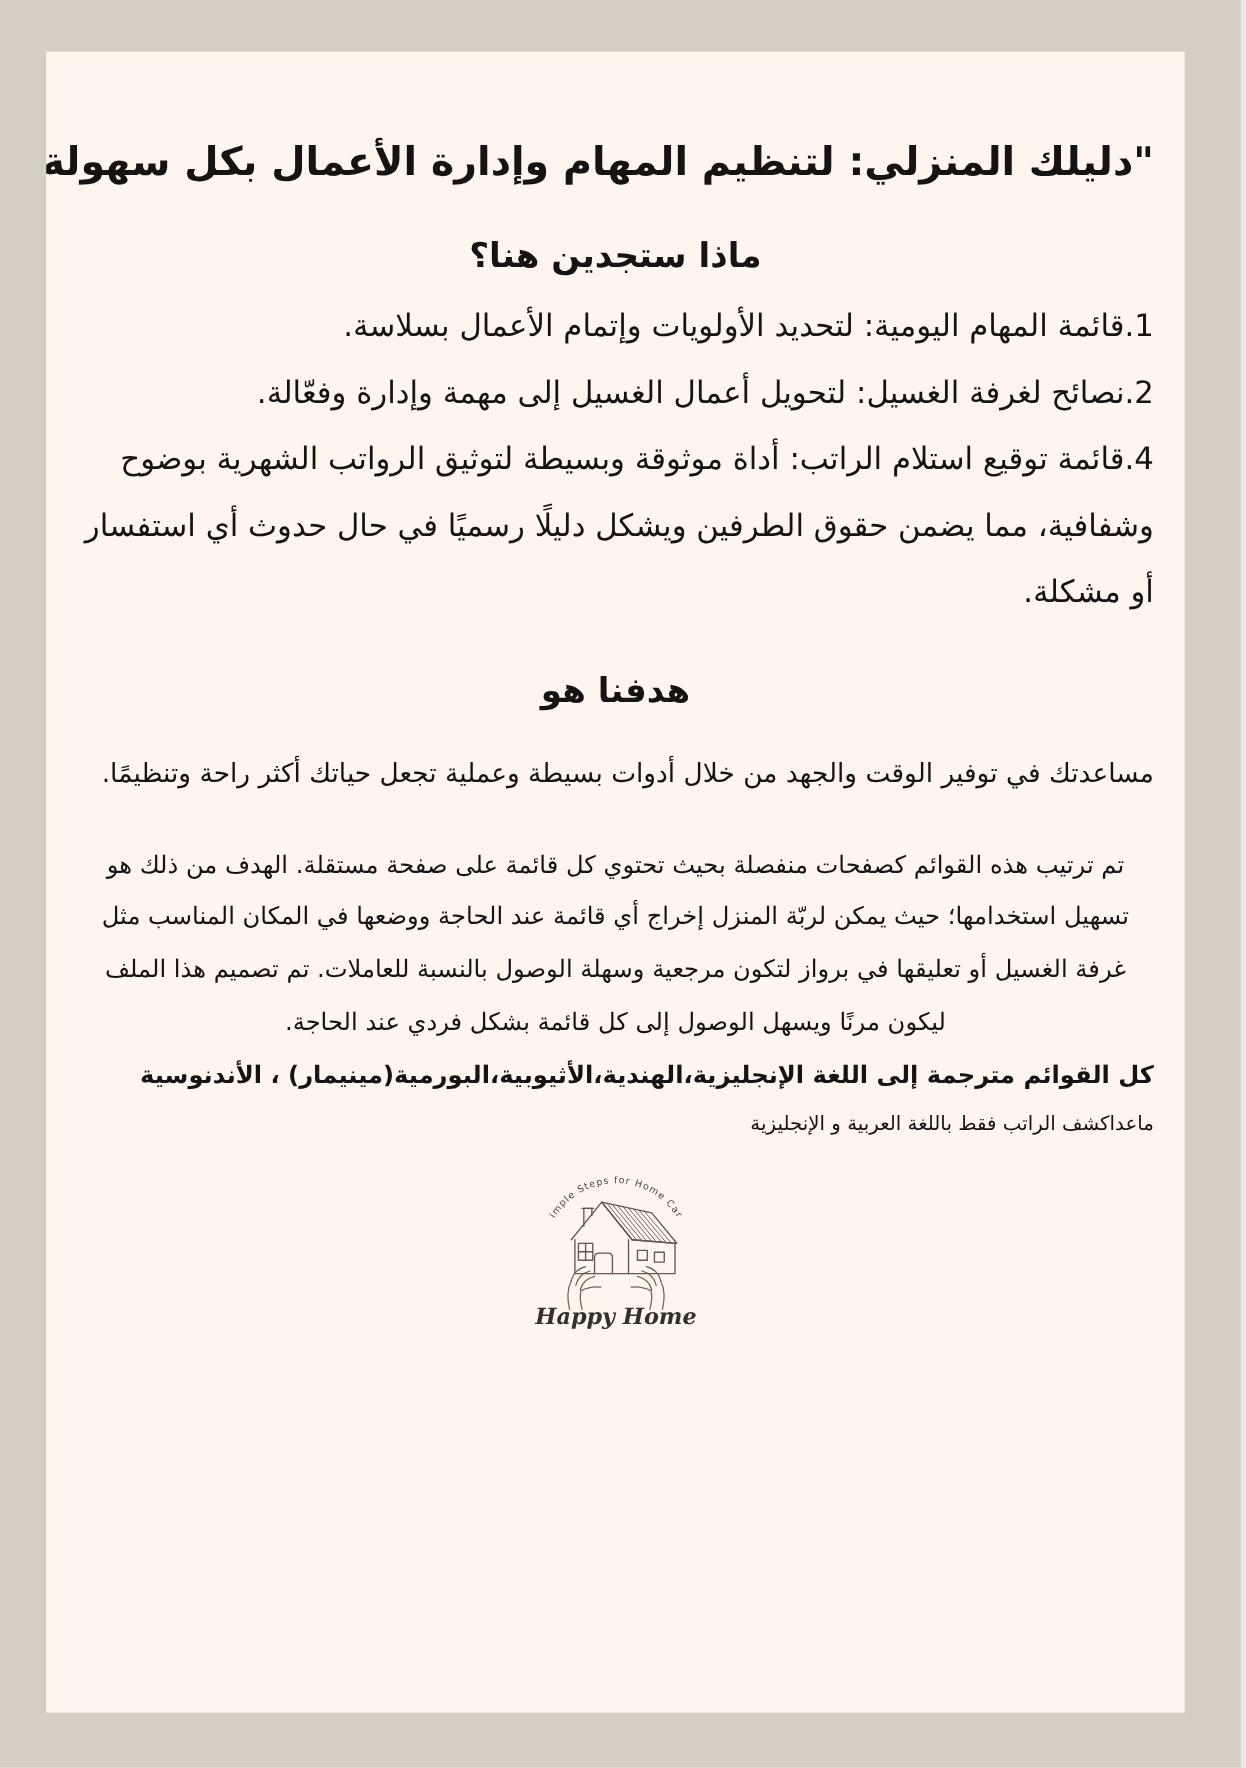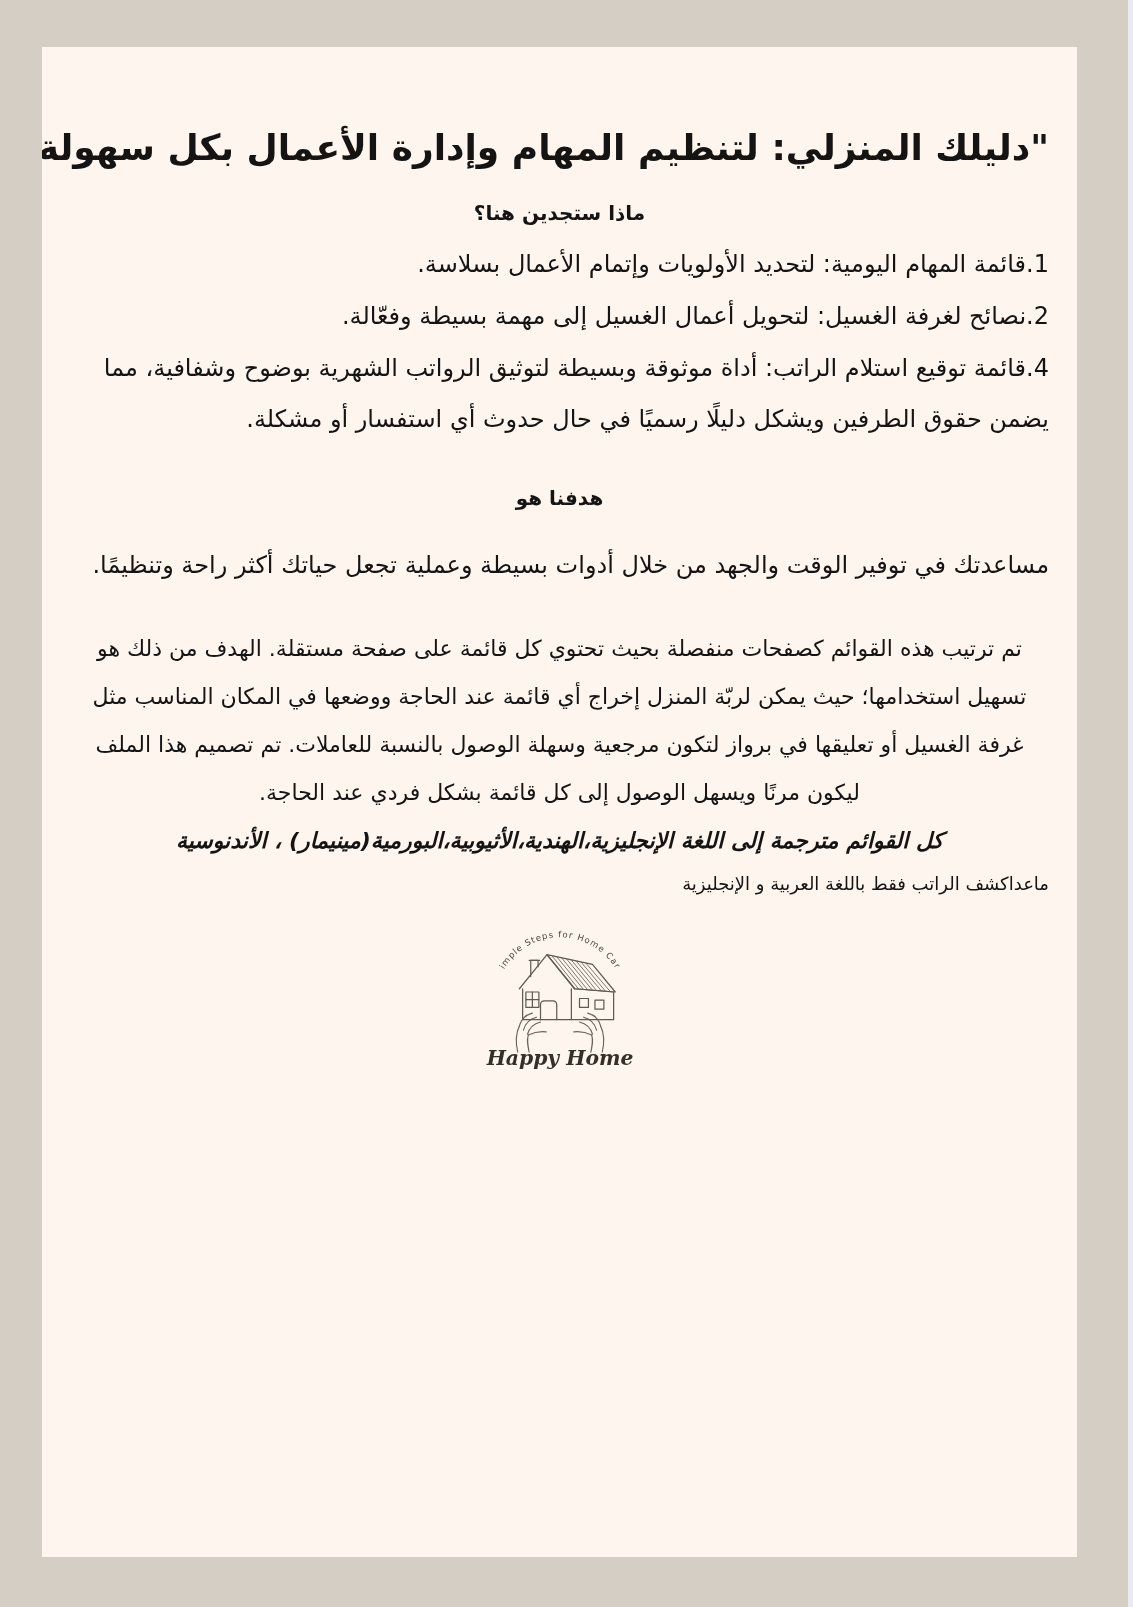--- a/index.html
+++ b/index.html
@@ -33,32 +33,32 @@
     white-space:nowrap;
     letter-spacing:0;
   }
   .intro{
     margin:86px 0 0;
     font-size:24px;
     line-height:2.12;
     text-align:center;
   }
   .section-heading{
-    margin:24px 0 0;
-    font-size:20px;
+    margin:36px 0 0;
+    font-size:31px;
     font-weight:700;
     line-height:1.4;
     text-align:center;
   }
   .heading-goal{margin-top:38px;}
   .heading-note{margin-top:52px;}
   .list{margin:12px 0 0;}
   .list .li{
     margin:0;
-    font-size:24px;
+    font-size:28px;
     line-height:2.16;
     text-align:right;
   }
   .list .li:nth-child(4){text-align:center;}
   .goal-paragraph{
     margin:28px 0 0;
     font-size:24px;
     line-height:2.1;
     text-align:right;
   }
@@ -66,22 +66,21 @@
     margin:34px 0 0;
     font-size:22px;
     line-height:2.18;
     text-align:center;
   }
   .translations-line{
     margin:0;
     font-size:22px;
     line-height:2.18;
     font-weight:700;
-    text-align:center;
-    font-style:italic;
+    text-align:right;
   }
   .exception-line{
     margin:0;
     font-size:18px;
     line-height:2.18;
     text-align:right;
   }
   .logo-wrap{
     margin:10px 0 0;
     text-align:center;
@@ -94,21 +93,21 @@
 
 <div class="page">
 
   <h1 class="page-title">"دليلك المنزلي: لتنظيم المهام وإدارة الأعمال بكل سهولة"</h1>
 
 
   <h2 class="section-heading">ماذا ستجدين هنا؟</h2>
 
   <div class="list">
     <p class="li"><span>1.</span><span>قائمة المهام اليومية: لتحديد الأولويات وإتمام الأعمال بسلاسة.</span></p>
-    <p class="li"><span>2.</span><span>نصائح لغرفة الغسيل: لتحويل أعمال الغسيل إلى مهمة بسيطة وفعّالة.</span></p>
+    <p class="li"><span>2.</span><span>نصائح لغرفة الغسيل: لتحويل أعمال الغسيل إلى مهمة وإدارة وفعّالة.</span></p>
     <p class="li"><span>4.</span><span>قائمة توقيع استلام الراتب: أداة موثوقة وبسيطة لتوثيق الرواتب الشهرية بوضوح وشفافية، مما يضمن حقوق الطرفين ويشكل دليلًا رسميًا في حال حدوث أي استفسار أو مشكلة.</span></p>
   </div>
 
   <h2 class="section-heading heading-goal">هدفنا هو</h2>
 
   <p class="goal-paragraph">مساعدتك في توفير الوقت والجهد من خلال أدوات بسيطة وعملية تجعل حياتك أكثر راحة وتنظيمًا.</p>
 
 
   <p class="note-paragraph">تم ترتيب هذه القوائم كصفحات منفصلة بحيث تحتوي كل قائمة على صفحة مستقلة. الهدف من ذلك هو تسهيل استخدامها؛ حيث يمكن لربّة المنزل إخراج أي قائمة عند الحاجة ووضعها في المكان المناسب مثل غرفة الغسيل أو تعليقها في برواز لتكون مرجعية وسهلة الوصول بالنسبة للعاملات. تم تصميم هذا الملف ليكون مرنًا ويسهل الوصول إلى كل قائمة بشكل فردي عند الحاجة.</p>
   <p class="translations-line">كل القوائم مترجمة إلى اللغة الإنجليزية،الهندية،الأثيوبية،البورمية(مينيمار) ، الأندنوسية</p>

